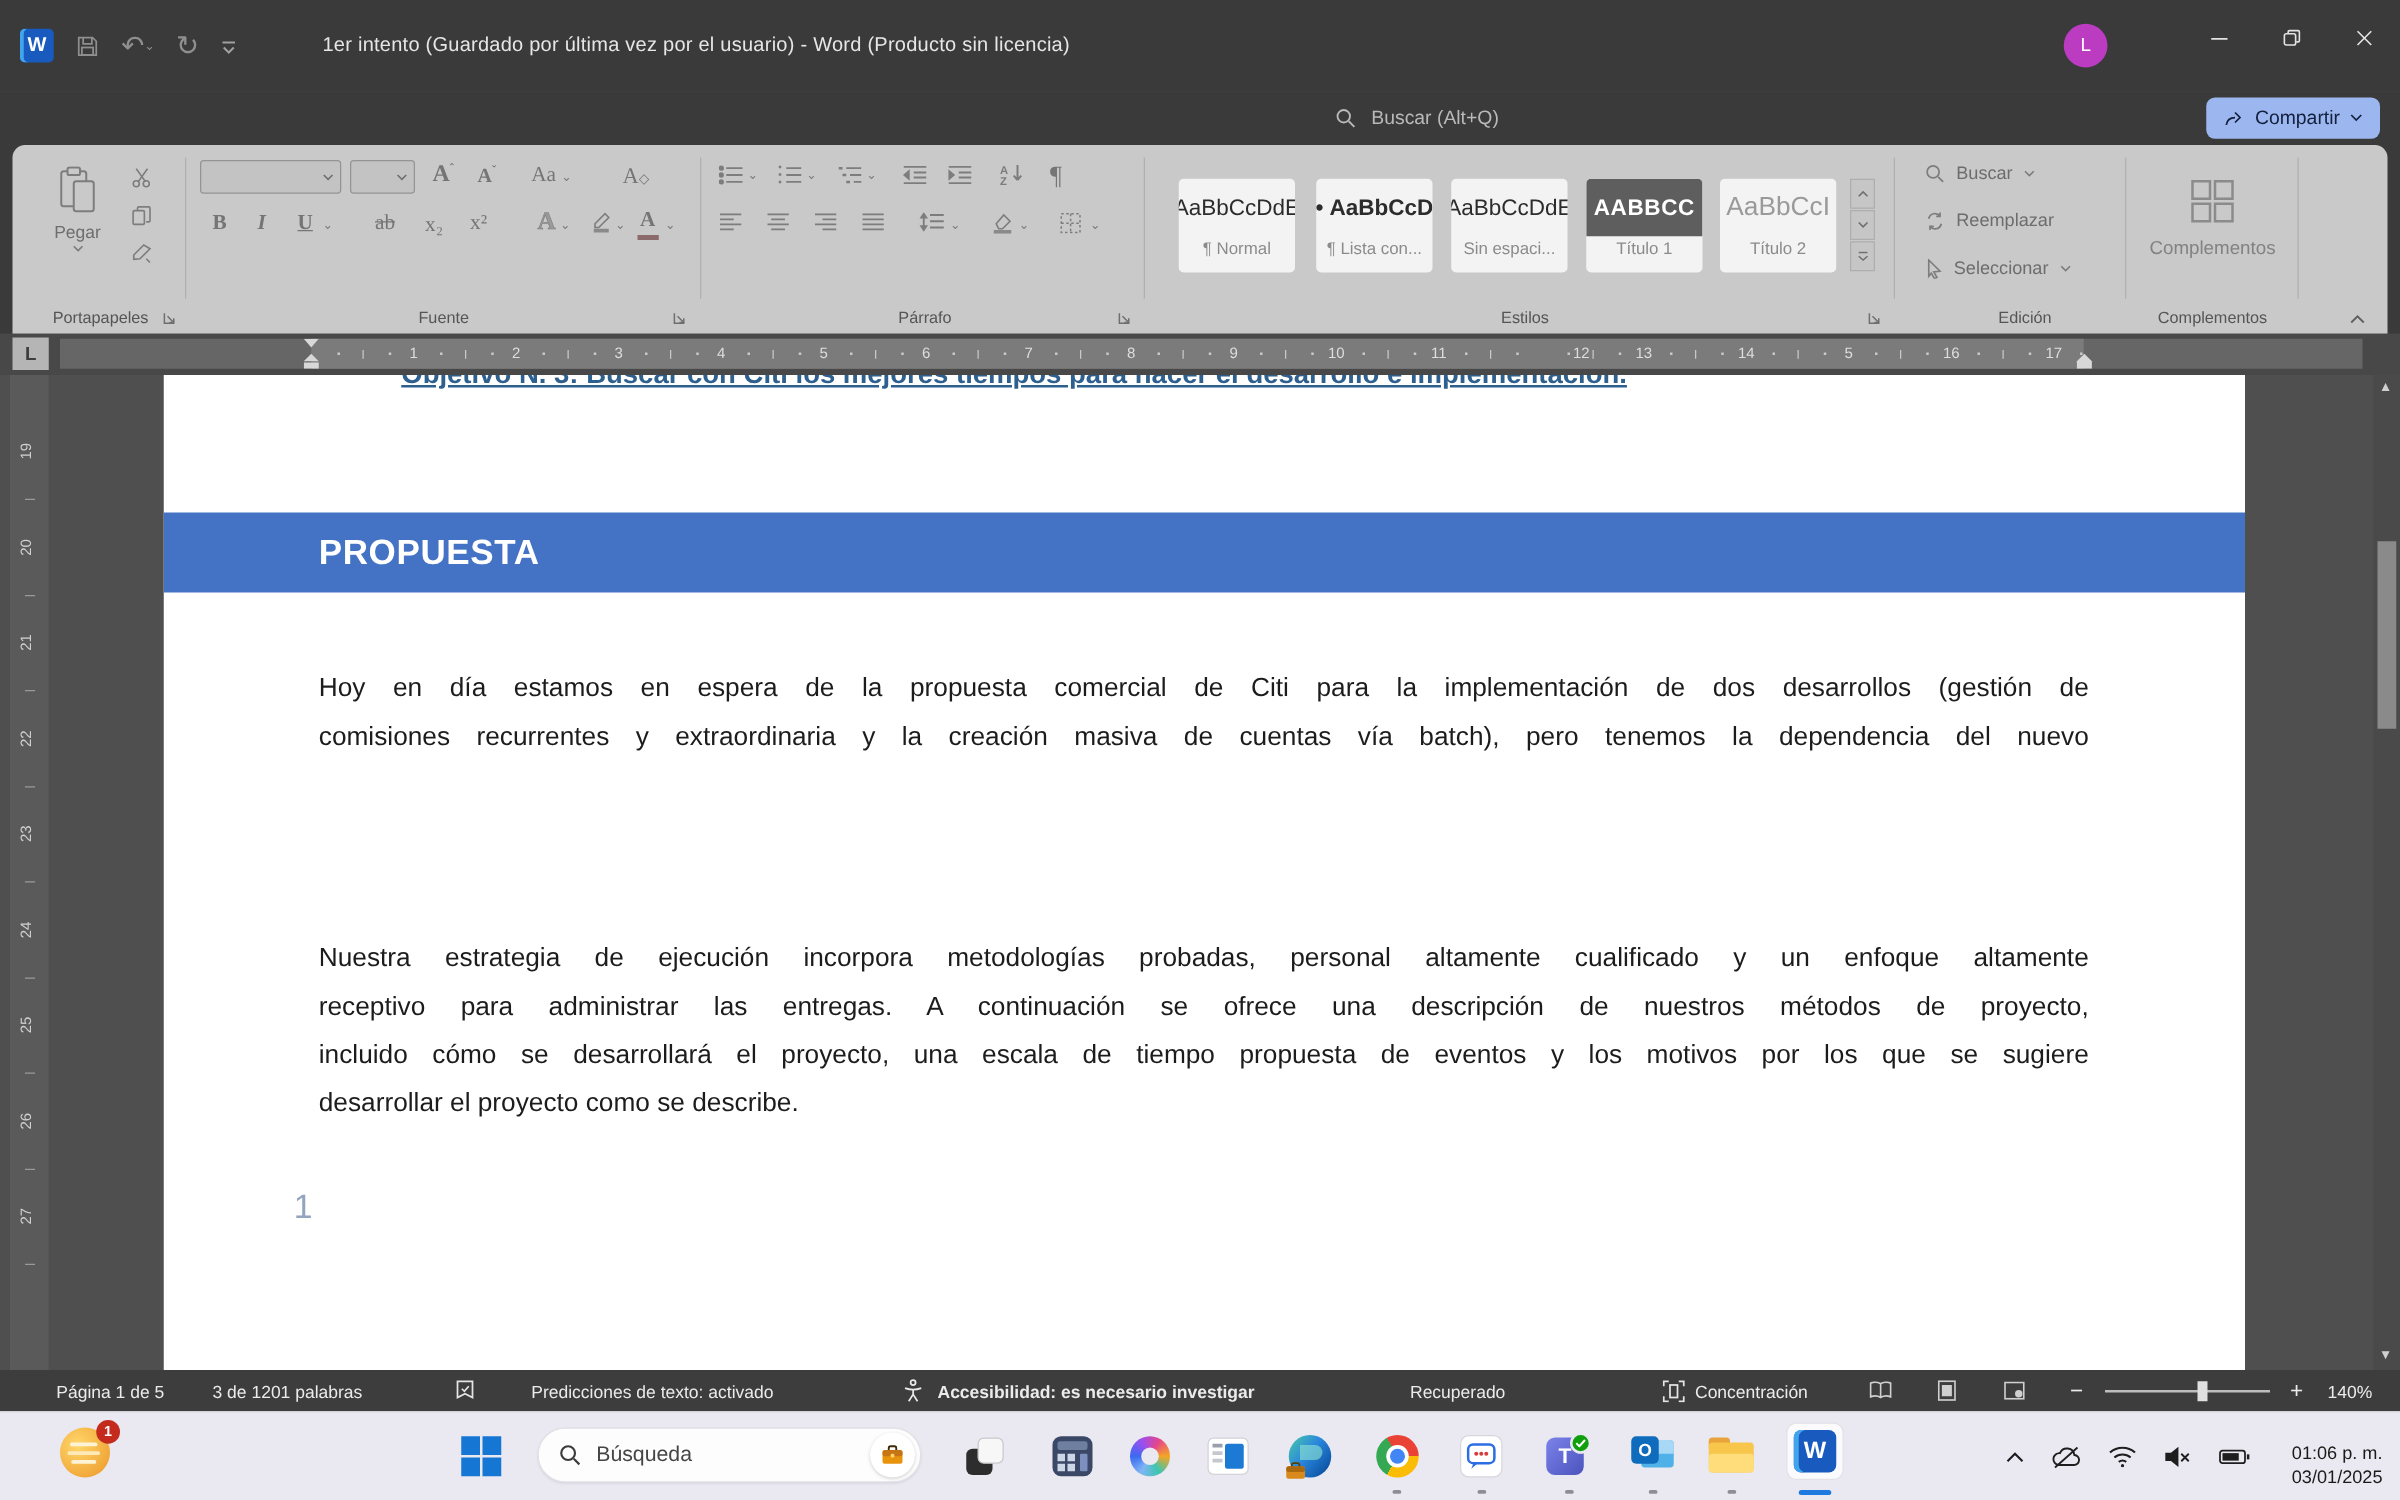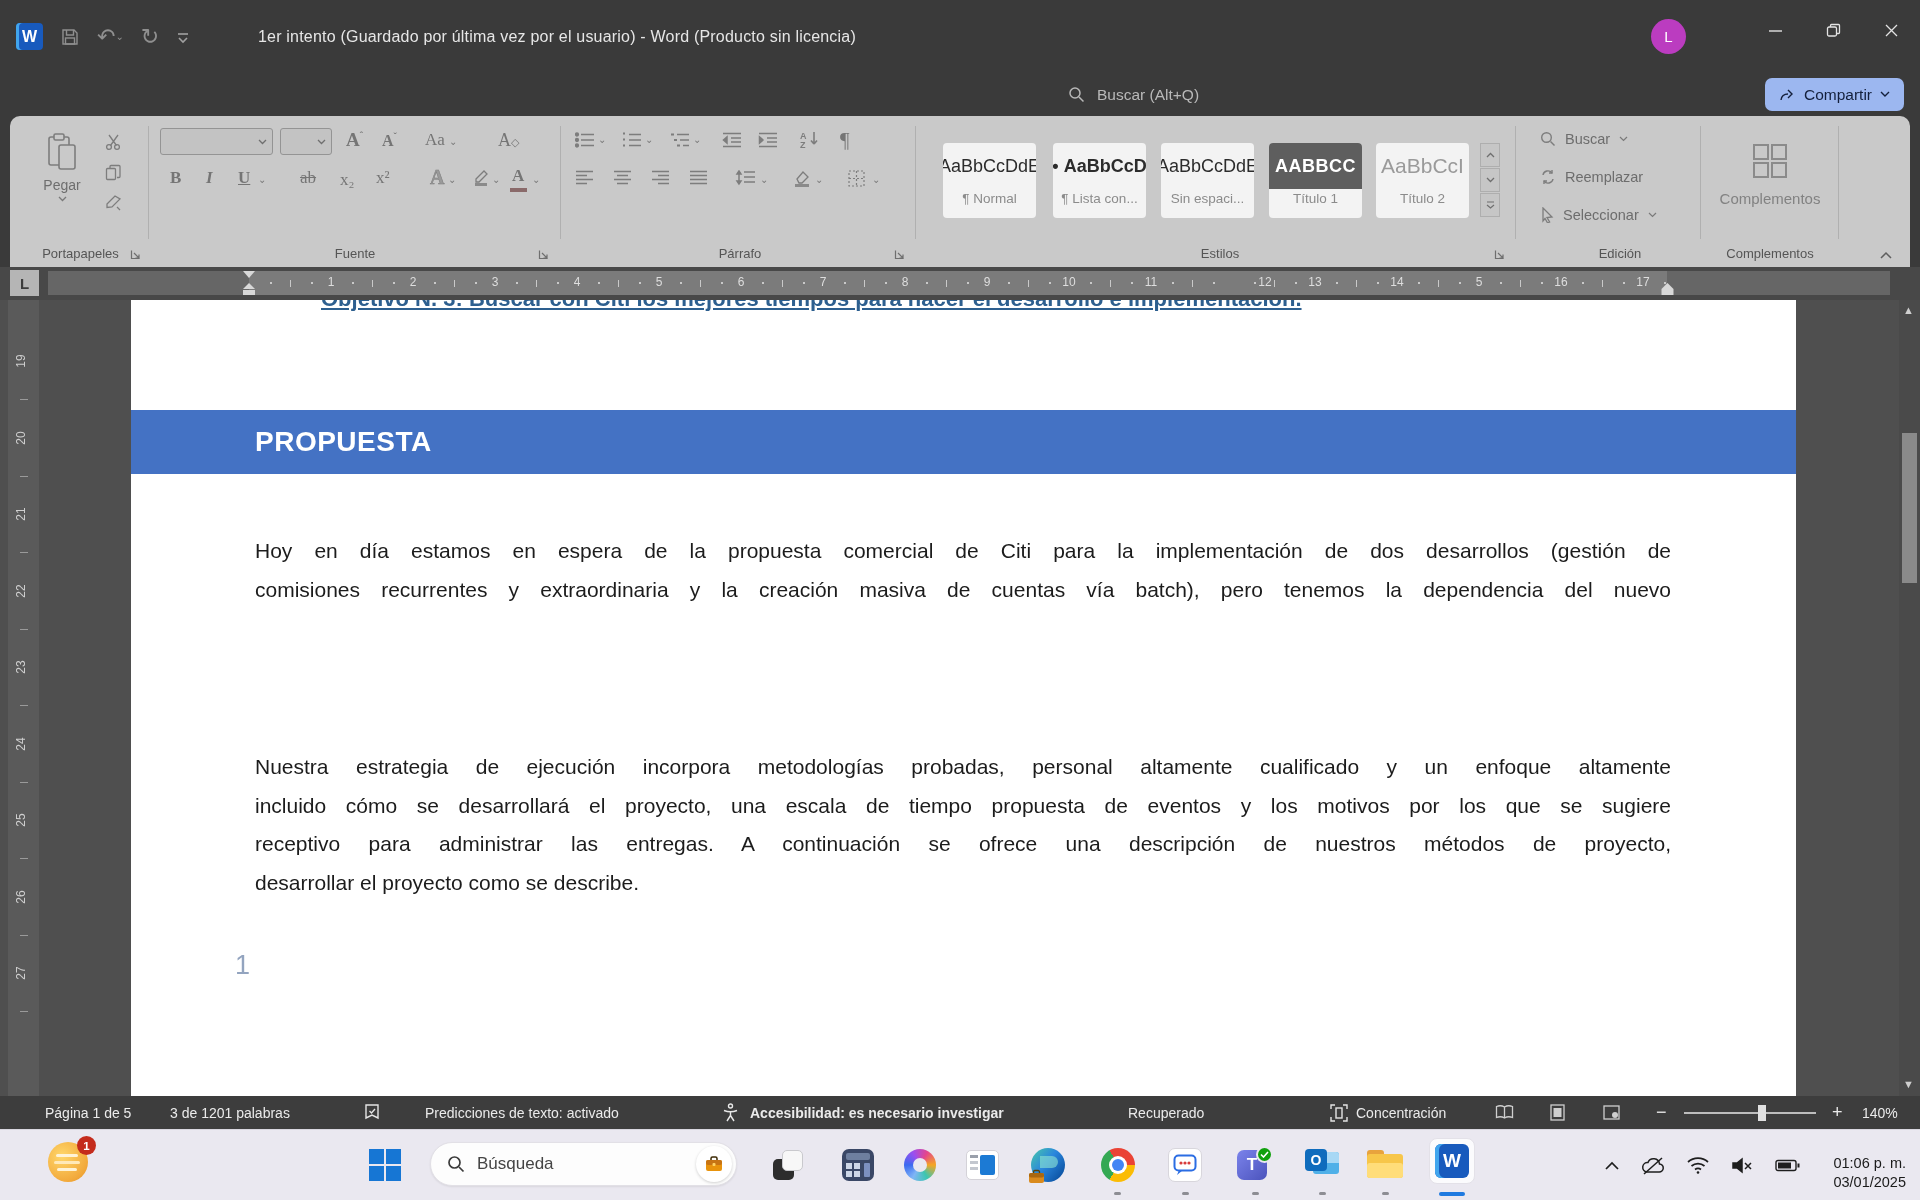--- a/index.html
+++ b/index.html
@@ -576,22 +576,22 @@
     </div>
 
     <div class="bodypara" style="top:232px;">
       <div class="jline">Hoy en día estamos en espera de la propuesta comercial de Citi para la implementación de dos desarrollos (gestión de</div>
       <div class="jline">comisiones recurrentes y extraordinaria y la creación masiva de cuentas vía batch), pero tenemos la dependencia del nuevo</div>
     </div>
 
 
     <div class="bodypara" style="top:448px;">
       <div class="jline">Nuestra estrategia de ejecución incorpora metodologías probadas, personal altamente cualificado y un enfoque altamente</div>
+      <div class="jline">receptivo para administrar las entregas. A continuación se ofrece una descripción de nuestros métodos de proyecto,</div>
       <div class="jline">incluido cómo se desarrollará el proyecto, una escala de tiempo propuesta de eventos y los motivos por los que se sugiere</div>
-      <div class="jline">receptivo para administrar las entregas. A continuación se ofrece una descripción de nuestros métodos de proyecto,</div>
       <div class="jlast">desarrollar el proyecto como se describe.</div>
     </div>
 
     <div class="pagenum">1</div>
   </div>
 
   <div class="vscroll">
     <span class="varrow" style="top:4px;">▲</span>
     <div class="vthumb"></div>
     <span class="varrow" style="bottom:6px;">▼</span>

